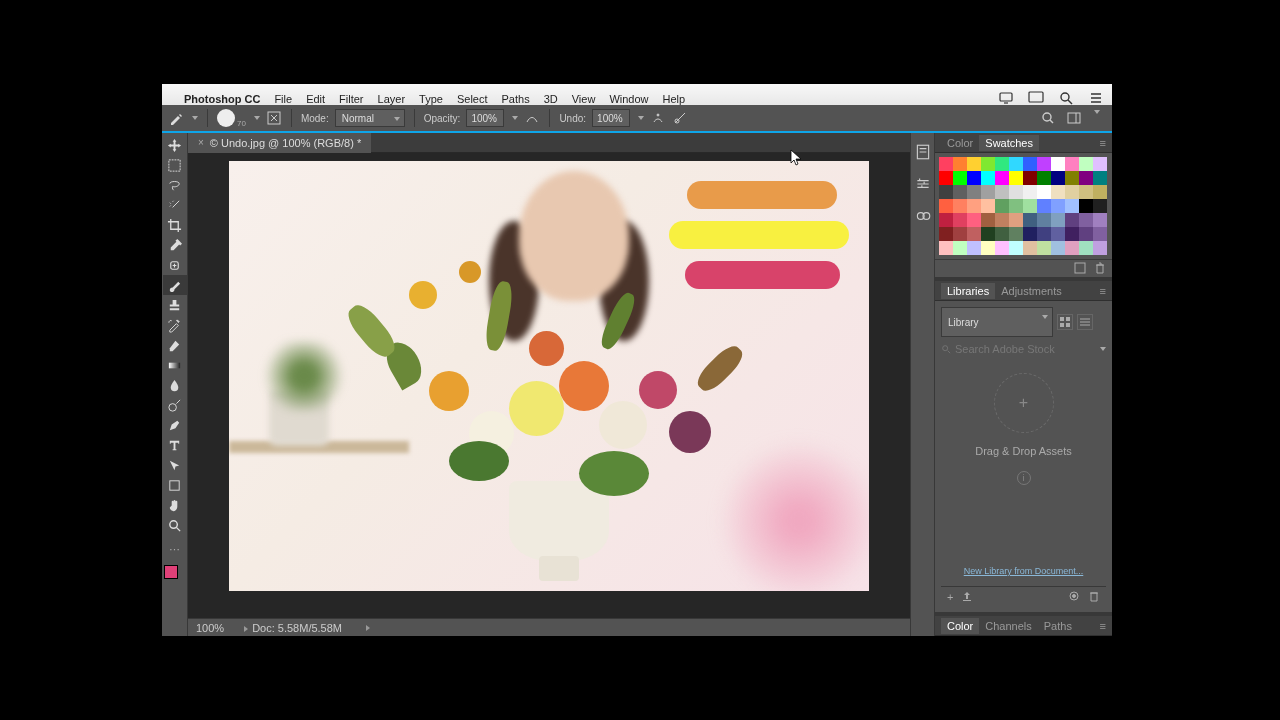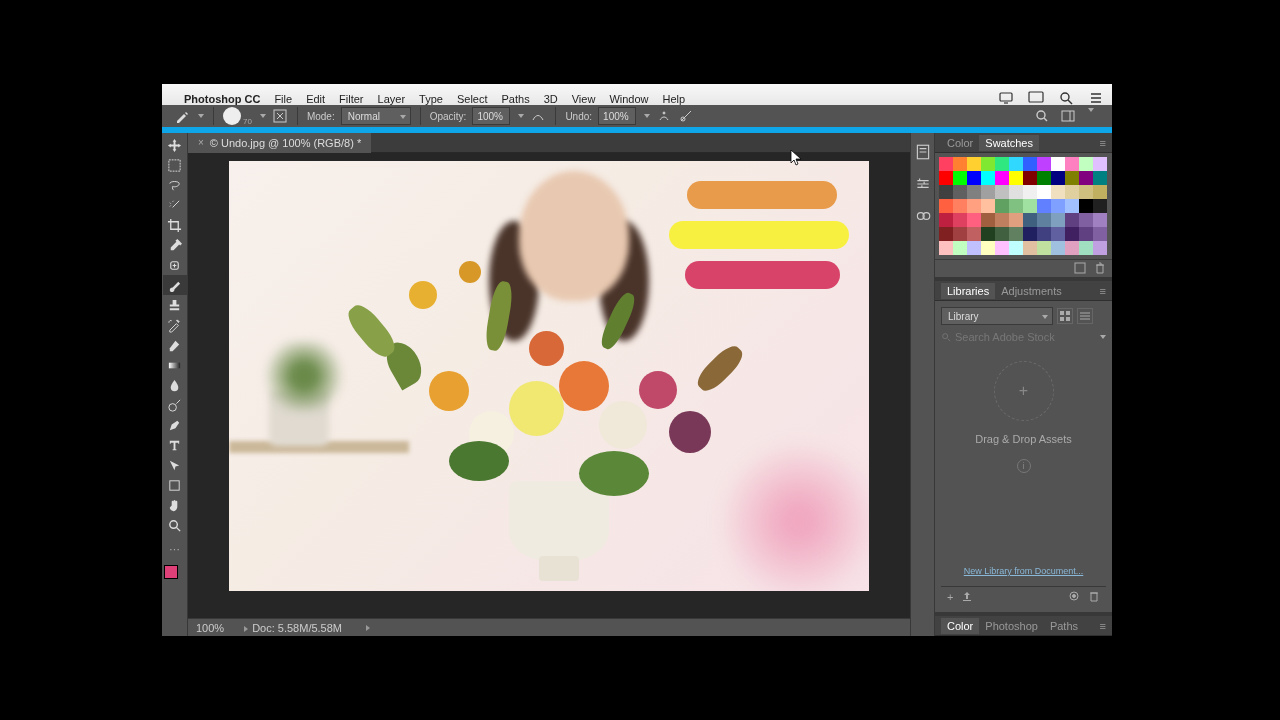--- a/index.html
+++ b/index.html
@@ -11,21 +11,21 @@
 .menubar .mi{cursor:default}
 .menubar .spacer{flex:1}
 .menubar .ricon{width:16px;height:14px;display:flex;align-items:center;justify-content:center;color:#333}
 .titlebar{height:18px;background:#474747;display:flex;align-items:center;color:#ccc;position:relative}
 .tldots{display:flex;gap:5px;margin-left:10px}
 .tldot{width:10px;height:10px;border-radius:50%}
 .tlred{background:#ff5f57}
 .tlyel{background:#ffbd2e}
 .tlgrn{background:#28c940}
 .titlebar .title{position:absolute;left:50%;transform:translateX(-50%);font-size:10px;color:#ddd}
-.optionbar{height:28px;background:#535353;display:flex;align-items:center;padding:0 12px;gap:6px;border-bottom:6px solid #0ea5e9;color:#ccc}
+.optionbar{height:28px;background:#535353;display:flex;align-items:center;padding:0 6px;gap:6px;border-bottom:2px solid #0ea5e9;color:#ccc}
 .optionbar .sep{width:1px;height:18px;background:#3a3a3a;margin:0 3px}
 .brush-dot{width:18px;height:18px;border-radius:50%;background:#eee}
 .brush-size{font-size:8px;color:#aaa;margin-left:-4px;margin-top:10px}
 .tri{width:0;height:0;border-left:3px solid transparent;border-right:3px solid transparent;border-top:4px solid #aaa;display:inline-block;vertical-align:middle;margin-left:2px}
 .opt-label{font-size:10px;color:#ccc}
 .opt-select{background:#5f5f5f;border:1px solid #3a3a3a;color:#ddd;padding:1px 16px 1px 6px;font-size:10px;height:18px;position:relative;display:inline-flex;align-items:center;min-width:70px}
 .opt-select::after{content:'';position:absolute;right:4px;top:7px;border-left:3px solid transparent;border-right:3px solid transparent;border-top:4px solid #aaa}
 .opt-input{background:#5f5f5f;border:1px solid #3a3a3a;color:#ddd;font-size:10px;padding:1px 4px;width:38px;height:18px;display:inline-flex;align-items:center}
 .optionbar .right{margin-left:auto;display:flex;gap:10px;color:#ccc;padding-right:6px}
 .oicon{width:16px;height:16px;display:flex;align-items:center;justify-content:center;color:#ccc}
@@ -67,21 +67,21 @@
 .sidecol .sic{width:18px;height:18px;color:#ccc;display:flex;align-items:center;justify-content:center}
 .panels{width:178px;background:#535353;border-left:1px solid #383838;display:flex;flex-direction:column;color:#ccc;font-size:10px}
 .phead{height:20px;background:#424242;display:flex;align-items:center;padding:0 6px;border-bottom:1px solid #2f2f2f}
 .ptab{padding:2px 6px;color:#999;cursor:default}
 .ptab.active{color:#fff;background:#535353}
 .phead .pmenu{margin-left:auto;color:#999}
 .swatches{padding:4px;display:flex;flex-direction:column;gap:0}
 .swrow{display:flex}
 .sw{width:14px;height:14px;border:0}
 .lib-body{flex:1;display:flex;flex-direction:column;padding:6px;gap:6px;color:#888}
-.lib-select{background:#5f5f5f;border:1px solid #3a3a3a;color:#ddd;padding:2px 6px;font-size:10px;width:112px;height:18px;position:relative;display:inline-flex;align-items:center}
+.lib-select{background:#5f5f5f;border:1px solid #3a3a3a;color:#ddd;padding:2px 6px;font-size:10px;width:112px;height:30px;position:relative;display:inline-flex;align-items:center}
 .lib-select::after{content:'';position:absolute;right:4px;top:7px;border-left:3px solid transparent;border-right:3px solid transparent;border-top:4px solid #aaa}
 .lib-ic{width:16px;height:16px;border:1px solid #666;display:flex;align-items:center;justify-content:center;color:#aaa}
 .lib-search{display:flex;align-items:center;gap:4px;color:#777;font-size:10px}
 .drop-circle{width:60px;height:60px;border:1px dashed #6a6a6a;border-radius:50%;margin:12px auto 6px;display:flex;align-items:center;justify-content:center;color:#888;font-size:16px}
 .drop-title{text-align:center;color:#aaa;font-size:11px;margin-bottom:4px}
 .drop-desc{text-align:center;color:#777;font-size:9px;line-height:1.3;padding:0 4px}
 .drop-link{text-align:center;color:#8ab8d8;font-size:9px;text-decoration:underline;margin-top:auto;margin-bottom:4px}
 .lib-footer{height:20px;border-top:1px solid #383838;display:flex;align-items:center;padding:0 6px;gap:8px;color:#aaa}
 .lib-footer .sp{flex:1}
 .lib-info{width:14px;height:14px;border:1px solid #777;border-radius:50%;margin:4px auto;display:flex;align-items:center;justify-content:center;color:#888;font-size:9px}
@@ -554,21 +554,21 @@
               </svg></span>
           <span><svg width="12" height="12" viewBox="0 0 12 12" fill="none" stroke="#aaa">
                 <path d="M3 3h6v8H3zM2 3h8"></path>
               </svg></span>
         </div>
       </div>
       <div class="panel-sep"></div>
 
       <div class="phead">
         <span class="ptab active">Color</span>
-        <span class="ptab">Photoshop</span>
+        <span class="ptab">Channels</span>
         <span class="ptab">Paths</span>
         <span class="pmenu">≡</span>
       </div>
     </div>
   </div>
 </div>
 
 <svg class="cursor" width="14" height="18" viewBox="0 0 14 18">
     <path d="M1 1l0 13 3-3 2 5 2-1-2-5 5 0z" fill="#fff" stroke="#000" stroke-width="0.8"></path>
   </svg>

